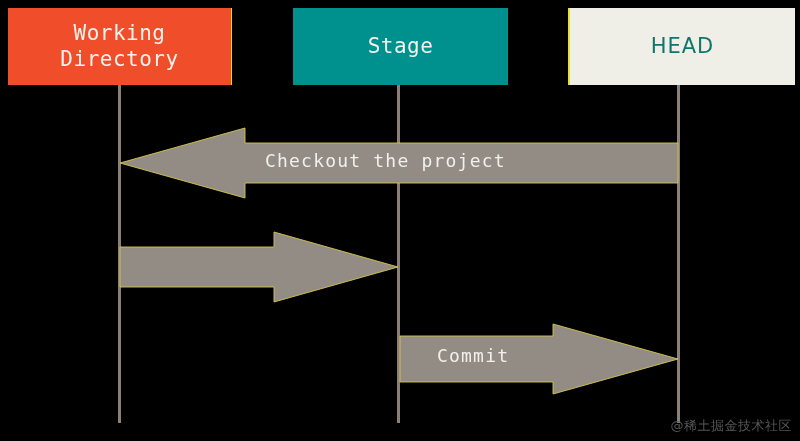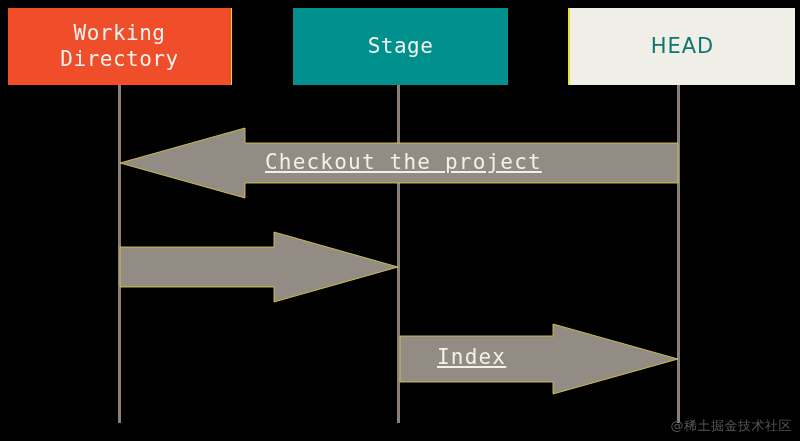--- a/index.html
+++ b/index.html
@@ -76,24 +76,23 @@
   .arrow-shape {
     fill: #938C85;
     stroke: #D6C64A;
     stroke-width: 0.9;
   }
 
   
   .arrow-label {
     position: absolute;
     color: #F2F0EB;
-    font-size: 21px;
+    font-size: 18px;
     letter-spacing: 1.2px;
     white-space: nowrap;
-    text-decoration: underline;
   }
   #label-checkout { left: 265px; top: 150px; }
   #label-stage    { left: 130px; top: 254px; }
   #label-commit   { left: 437px; top: 345px; }
 
   
   #watermark {
     position: absolute;
     right: 8px;
     bottom: 6px;
@@ -131,17 +130,17 @@
     <polygon class="arrow-shape" points="120,163 245,128 245,143 678,143 678,183 245,183 245,198"></polygon>
 
     <polygon class="arrow-shape" points="398,267 274,232 274,247 120,247 120,287 274,287 274,302"></polygon>
 
     <polygon class="arrow-shape" points="678,359 553,324 553,336 400,336 400,382 553,382 553,394"></polygon>
   </svg>
 
   <div class="arrow-label" id="label-checkout">Checkout the project</div>
 
 
-  <div class="arrow-label" id="label-commit">Index</div>
+  <div class="arrow-label" id="label-commit">Commit</div>
 
   <div id="watermark">@稀土掘金技术社区</div>
 
 </div>
 
 </body></html>

